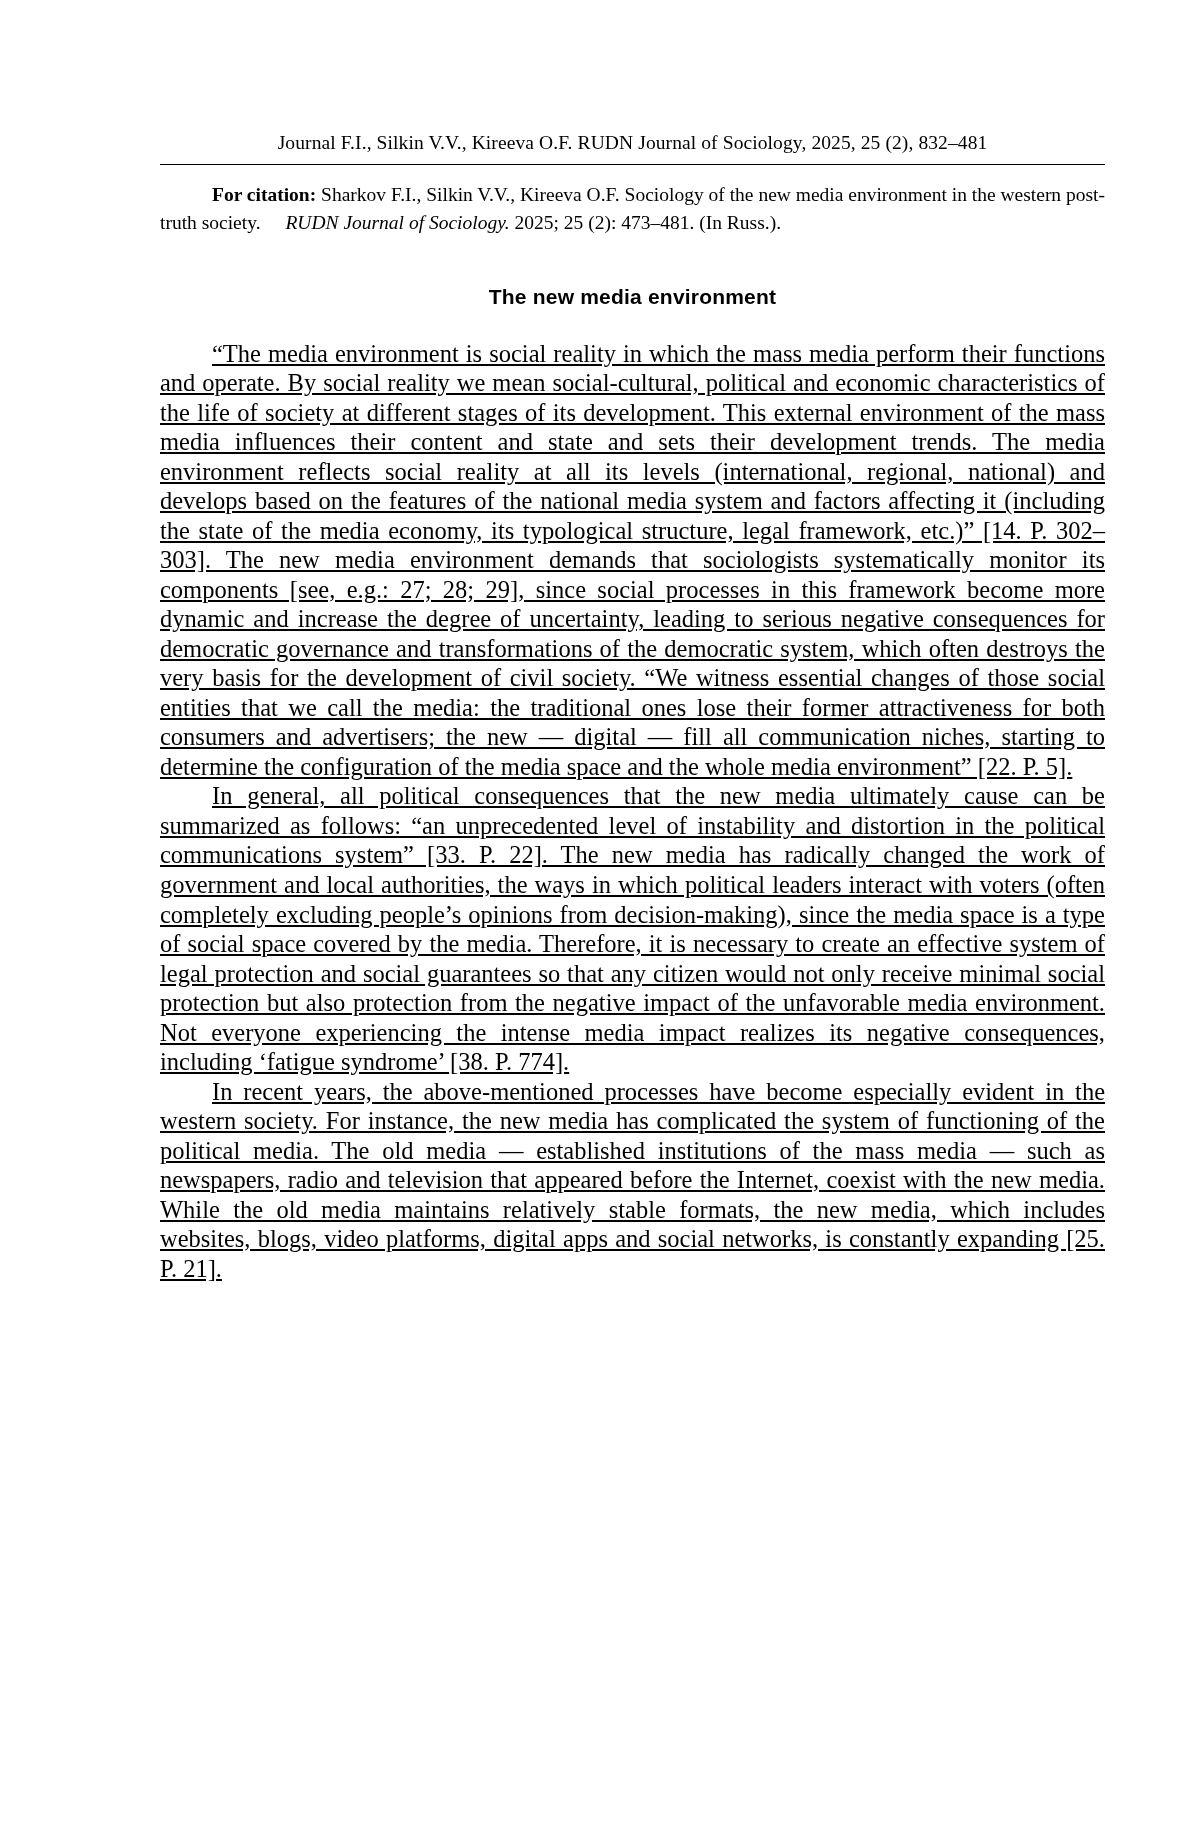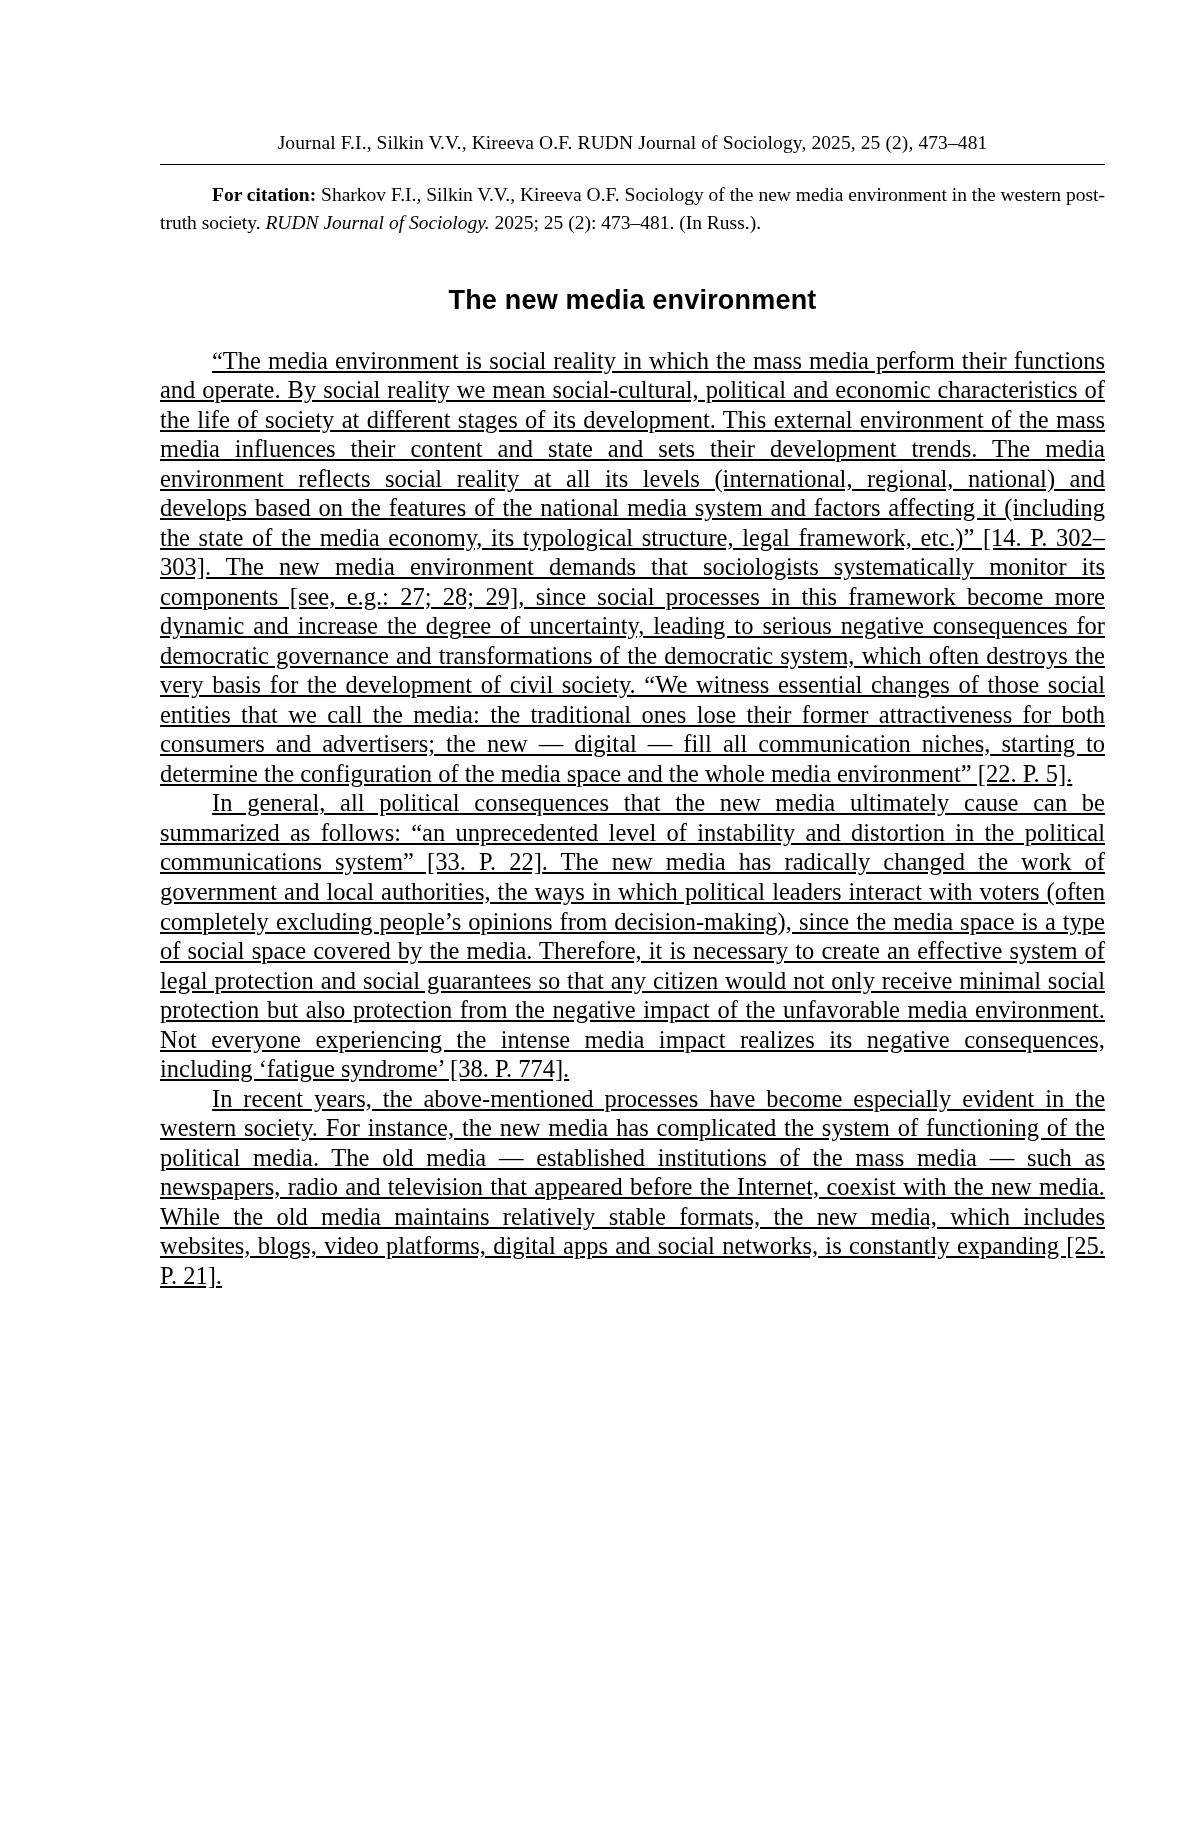--- a/index.html
+++ b/index.html
@@ -49,29 +49,30 @@
     font-size: 19.5px;
     line-height: 1.42;
     text-align: justify;
     text-justify: inter-word;
   }
   .citation b {
     font-weight: bold;
   }
   .citation .ital {
     font-style: italic;
+    margin-left: 20px;
   }
   .citation .doi {
     display: block;
     text-align: left;
   }
   
   h2.section-title {
     font-family: "Liberation Sans", sans-serif;
-    font-size: 27px;
+    font-size: 21px;
     font-weight: bold;
     text-align: center;
     margin: 48px 0 30px 0;
     letter-spacing: 0.2px;
   }
   
   p.body {
     font-size: 24.5px;
     line-height: 1.205;
     text-align: justify;
@@ -105,21 +106,21 @@
 </head>
 <body>
 
 <div class="page">
 
   <div class="content">
 
     <div class="running-head">
       <span>Journal F.I., Silkin V.V., Kireeva O.F.</span>
       <span class="ital">RUDN Journal of Sociology,</span>
-      <span>2025, 25 (2), 473–481</span>
+      <span>2025, 25 (2), 832–481</span>
     </div>
 
     <div class="rule"></div>
 
     <div class="citation">
       <span style="display:inline-block; width:52px;"></span><b>For citation:</b><span> Sharkov F.I., Silkin V.V., Kireeva O.F. Sociology of the new media environment in the western post-truth society. </span><span class="ital">RUDN Journal of Sociology.</span><span> 2025; 25 (2): 473–481. (In Russ.).</span>
     </div>
 
     <h2 class="section-title">The new media environment</h2>
 

